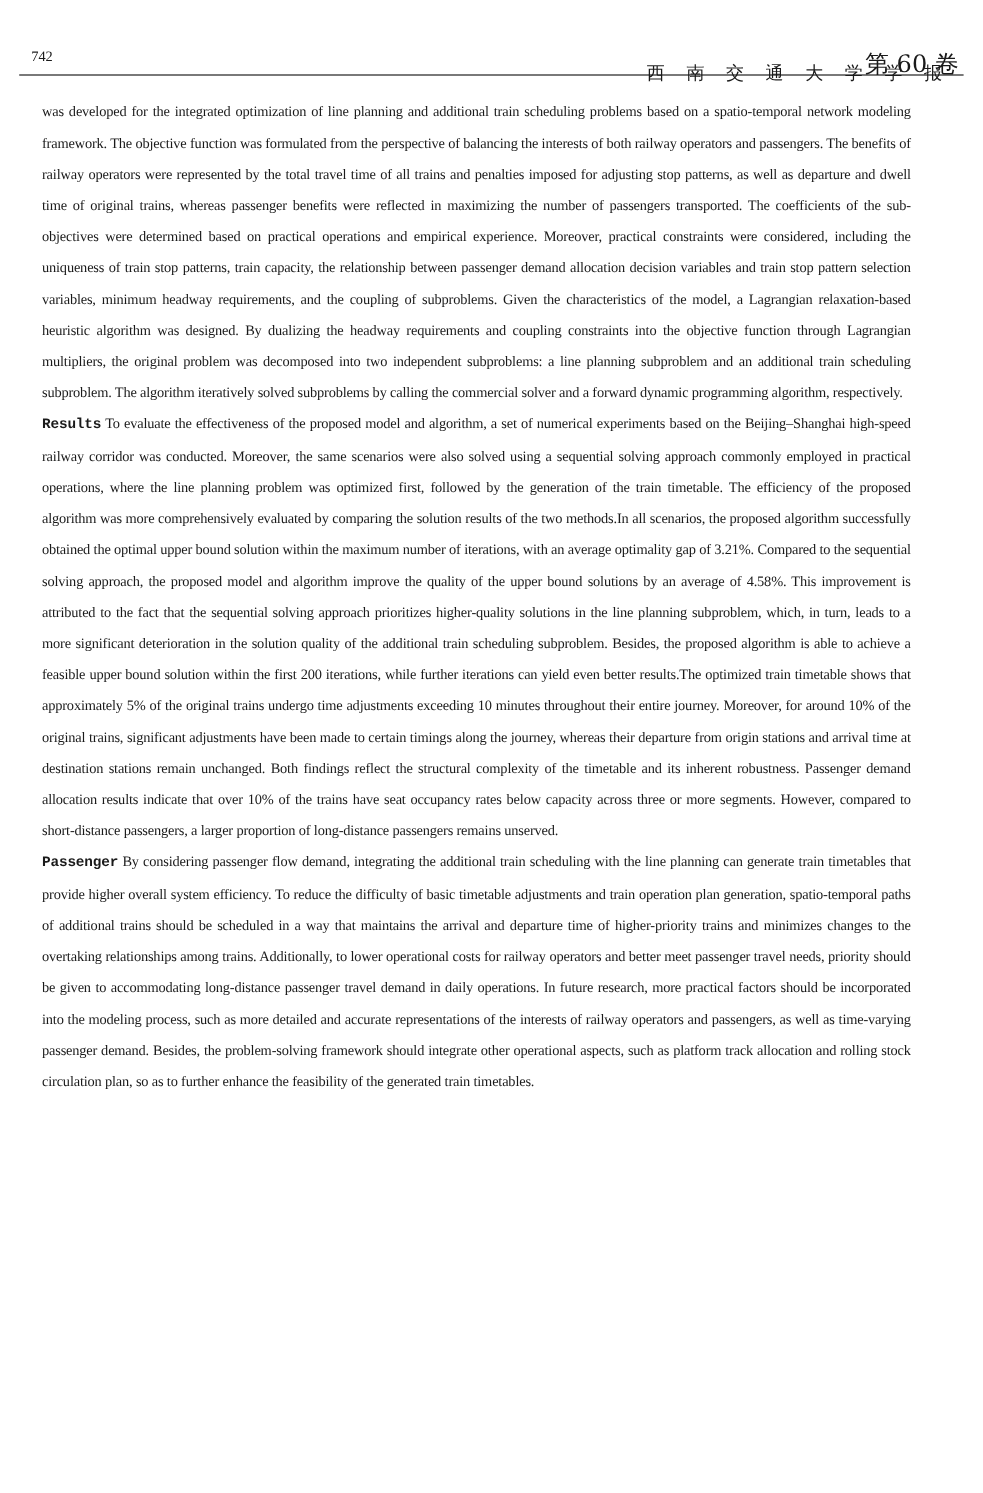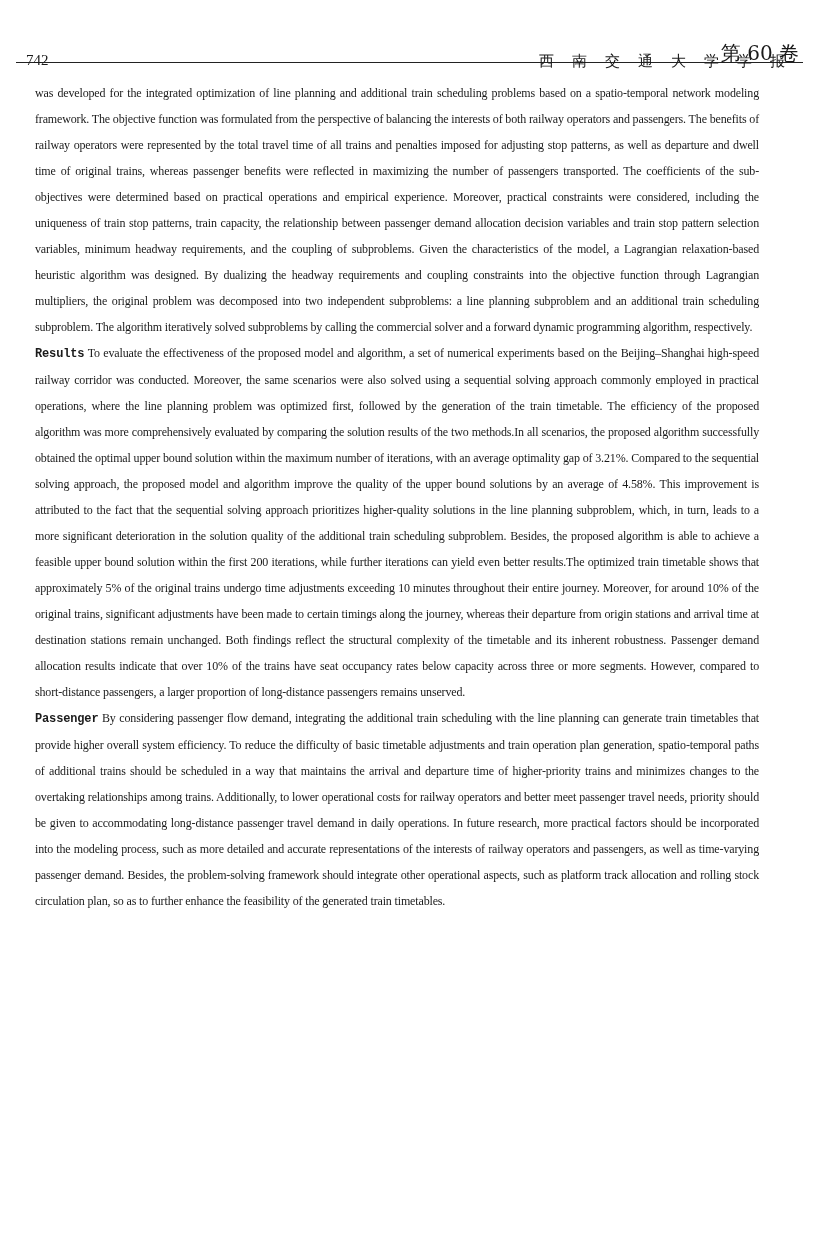--- a/index.html
+++ b/index.html
@@ -4,21 +4,21 @@
 <style>
   html, body { margin: 0; padding: 0; background: #ffffff; }
   body {
     width: 819px; height: 1244px; position: relative; overflow: hidden;
     font-family: "Liberation Serif", "DejaVu Serif", serif; color: #1a1a1a;
   }
   .header {
     position: absolute; left: 16px; top: 34px; width: 787px; height: 28px;
     border-bottom: 1.3px solid #222;
   }
-  .page-number { position: absolute; left: 10px; top: 18px; font-size: 15px; }
+  .page-number { position: absolute; left: 10px; top: 6px; font-size: 12px; }
   .journal-title {
     position: absolute; left: 0; width: 100%; top: 18px; text-align: right;
     font-size: 15px; letter-spacing: 18px; padding-left: 18px; box-sizing: border-box;
     font-family: "DejaVu Serif", serif;
   }
   .volume { position: absolute; right: 4px; top: 6px; font-size: 20px; font-family: "DejaVu Serif", serif; }
   .body-text {
     position: absolute; left: 35px; top: 80px; width: 724px;
     font-size: 12px; line-height: 26px; text-align: justify;
     letter-spacing: -0.15px;

